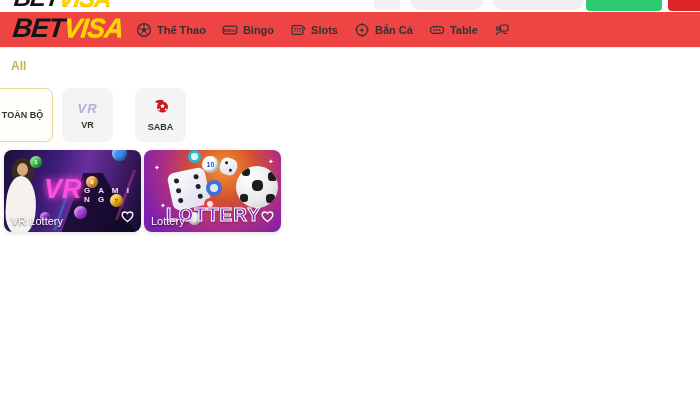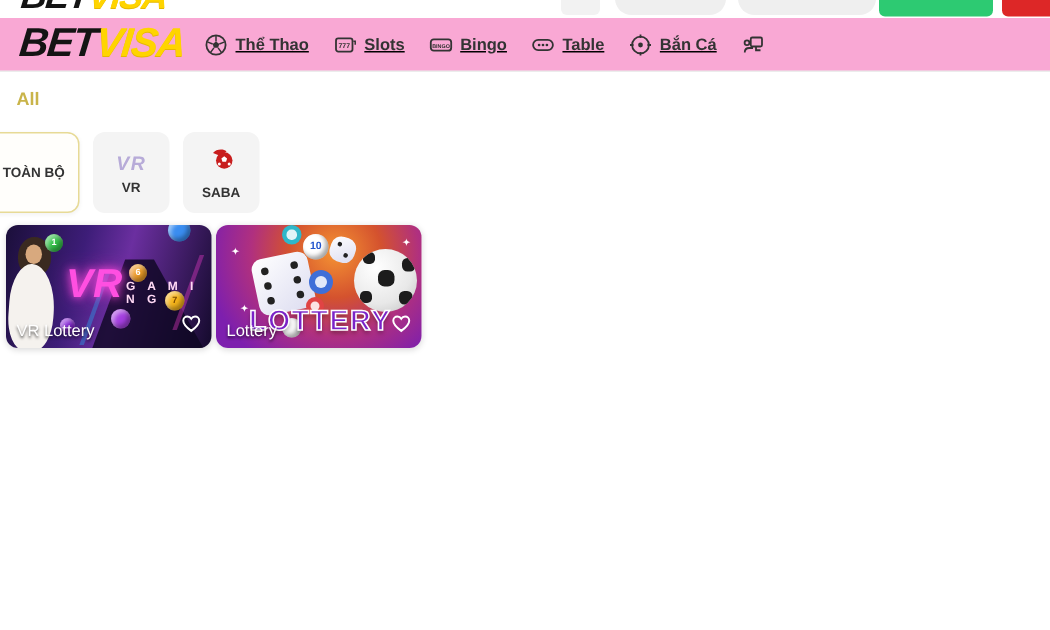--- a/index.html
+++ b/index.html
@@ -19,42 +19,42 @@
     background:#666; border-radius:50%; }
   .pill { position:absolute; top:-12px; height:22px; background:#efefef; border-radius:11px; }
   .pill-a { left:410px; width:74px; }
   .pill-b { left:492px; width:92px; }
   .btn-green { position:absolute; left:586px; top:-13px; width:76px; height:24px;
     background:#2dca72; border-radius:4px; }
   .btn-red { position:absolute; left:668px; top:-13px; width:40px; height:24px;
     background:#dd2727; border-radius:4px; }
 
   
-  .navbar { position:absolute; left:0; top:12px; width:700px; height:36px; background:#f9a8d4;
-    border-bottom:1px solid #ececec; display:flex; align-items:stretch; z-index:1;text-decoration:underline; }
+  .navbar { position:absolute; left:0; top:12px; width:700px; height:36px; background:#ef4444;
+    border-bottom:1px solid #ececec; display:flex; align-items:stretch; z-index:1; }
   .nav-spacer { width:128px; flex:0 0 auto; }
   .nav-item { display:flex; align-items:center; gap:5px; padding:0 8px; cursor:pointer;
     white-space:nowrap; }
   .nav-item .lbl { font-size:11px; font-weight:bold; color:#333; }
   .nav-item svg { display:block; }
   .main-logo { position:absolute; left:13px; top:13px; font-size:27px; z-index:5; }
 
   
   .all-label { position:absolute; left:11px; top:59px; font-size:12px; font-weight:bold;
     color:#c9b44a; }
 
   
   .fcard { position:absolute; top:88px; height:54px; border-radius:8px; background:#f4f4f4;
     display:flex; flex-direction:column; align-items:center; justify-content:center;
     gap:4px; cursor:pointer; }
   .fcard .flabel { font-size:9px; font-weight:bold; color:#333; }
   .fcard-all { left:-8px; width:61px; background:#fffefb; border:1px solid #e7da96;
     box-shadow:0 1px 3px rgba(0,0,0,.05); }
   .fcard-vr { left:62px; width:51px; }
-  .fcard-saba { left:122px; width:51px; }
+  .fcard-saba { left:135px; width:51px; }
   .vr-logo { font-size:13px; font-weight:bold; font-style:italic; color:#b7abd8;
     letter-spacing:1px; }
 
   
   .gcard { position:absolute; top:150px; width:137px; height:82px; border-radius:8px;
     overflow:hidden; cursor:pointer; box-shadow:0 1px 4px rgba(0,0,0,.15); }
   .gcard-1 { left:4px;
     background:linear-gradient(105deg,#1b0f3a 0%,#3d1d78 35%,#6b2fa0 55%,#140a2c 100%); }
   .gcard-2 { left:144px;
     background:radial-gradient(circle at 58% 22%, #f59433 0%, #d4522e 30%, #b0307f 55%, #7d1fae 85%); }
@@ -121,59 +121,59 @@
             <path d="M8 5.6V2 M10.2 7.3l3.6-1.4 M9.4 9.9l2.2 3 M6.6 9.9l-2.2 3 M5.8 7.3L2.2 5.9" stroke="#333" stroke-width="1"></path>
           </svg>
       </span>
       <span class="lbl">Thể Thao</span>
     </div>
 
 
     <div class="nav-item">
       <span>
         <svg width="16" height="16" viewBox="0 0 16 16">
+            <rect x="1.2" y="4.2" width="13.6" height="7.6" rx="2" fill="none" stroke="#333" stroke-width="1.2"></rect>
+            <text x="8" y="9.8" font-size="3.6" font-weight="bold" text-anchor="middle" fill="#333" font-family="Liberation Sans, sans-serif">BINGO</text>
+          </svg>
+      </span>
+      <span class="lbl">Bingo</span>
+    </div>
+
+    <div class="nav-item">
+      <span>
+        <svg width="16" height="16" viewBox="0 0 16 16">
             <rect x="2" y="3.6" width="11" height="8.8" rx="1.5" fill="none" stroke="#333" stroke-width="1.2"></rect>
             <text x="7.5" y="9.9" font-size="4.6" font-weight="bold" text-anchor="middle" fill="#333" font-family="Liberation Sans, sans-serif">777</text>
             <path d="M13.6 5.5h1.2v2.4" fill="none" stroke="#333" stroke-width="1"></path>
           </svg>
       </span>
       <span class="lbl">Slots</span>
     </div>
 
     <div class="nav-item">
       <span>
         <svg width="16" height="16" viewBox="0 0 16 16">
-            <rect x="1.2" y="4.2" width="13.6" height="7.6" rx="2" fill="none" stroke="#333" stroke-width="1.2"></rect>
-            <text x="8" y="9.8" font-size="3.6" font-weight="bold" text-anchor="middle" fill="#333" font-family="Liberation Sans, sans-serif">BINGO</text>
-          </svg>
-      </span>
-      <span class="lbl">Bingo</span>
+            <circle cx="8" cy="8" r="5.6" fill="none" stroke="#333" stroke-width="1.2"></circle>
+            <circle cx="8" cy="8" r="1.6" fill="#333"></circle>
+            <path d="M8 1v2.4 M8 12.6V15 M1 8h2.4 M12.6 8H15" stroke="#333" stroke-width="1.2"></path>
+          </svg>
+      </span>
+      <span class="lbl">Bắn Cá</span>
     </div>
 
     <div class="nav-item">
       <span>
         <svg width="16" height="16" viewBox="0 0 16 16">
             <rect x="1.4" y="4.6" width="13.2" height="6.8" rx="3.4" fill="none" stroke="#333" stroke-width="1.2"></rect>
             <circle cx="5.4" cy="8" r=".9" fill="#333"></circle>
             <circle cx="8" cy="8" r=".9" fill="#333"></circle>
             <circle cx="10.6" cy="8" r=".9" fill="#333"></circle>
           </svg>
       </span>
       <span class="lbl">Table</span>
-    </div>
-
-    <div class="nav-item">
-      <span>
-        <svg width="16" height="16" viewBox="0 0 16 16">
-            <circle cx="8" cy="8" r="5.6" fill="none" stroke="#333" stroke-width="1.2"></circle>
-            <circle cx="8" cy="8" r="1.6" fill="#333"></circle>
-            <path d="M8 1v2.4 M8 12.6V15 M1 8h2.4 M12.6 8H15" stroke="#333" stroke-width="1.2"></path>
-          </svg>
-      </span>
-      <span class="lbl">Bắn Cá</span>
     </div>
 
 
     <div class="nav-item">
       <span>
         <svg width="16" height="16" viewBox="0 0 16 16">
             <rect x="6.5" y="3" width="7.5" height="6" rx="1" fill="none" stroke="#333" stroke-width="1.2"></rect>
             <circle cx="4" cy="6.5" r="1.6" fill="none" stroke="#333" stroke-width="1.2"></circle>
             <path d="M2.5 13c0-2 1-3 3-3h2.5 M10 9v2.5h3" fill="none" stroke="#333" stroke-width="1.2"></path>
           </svg>

